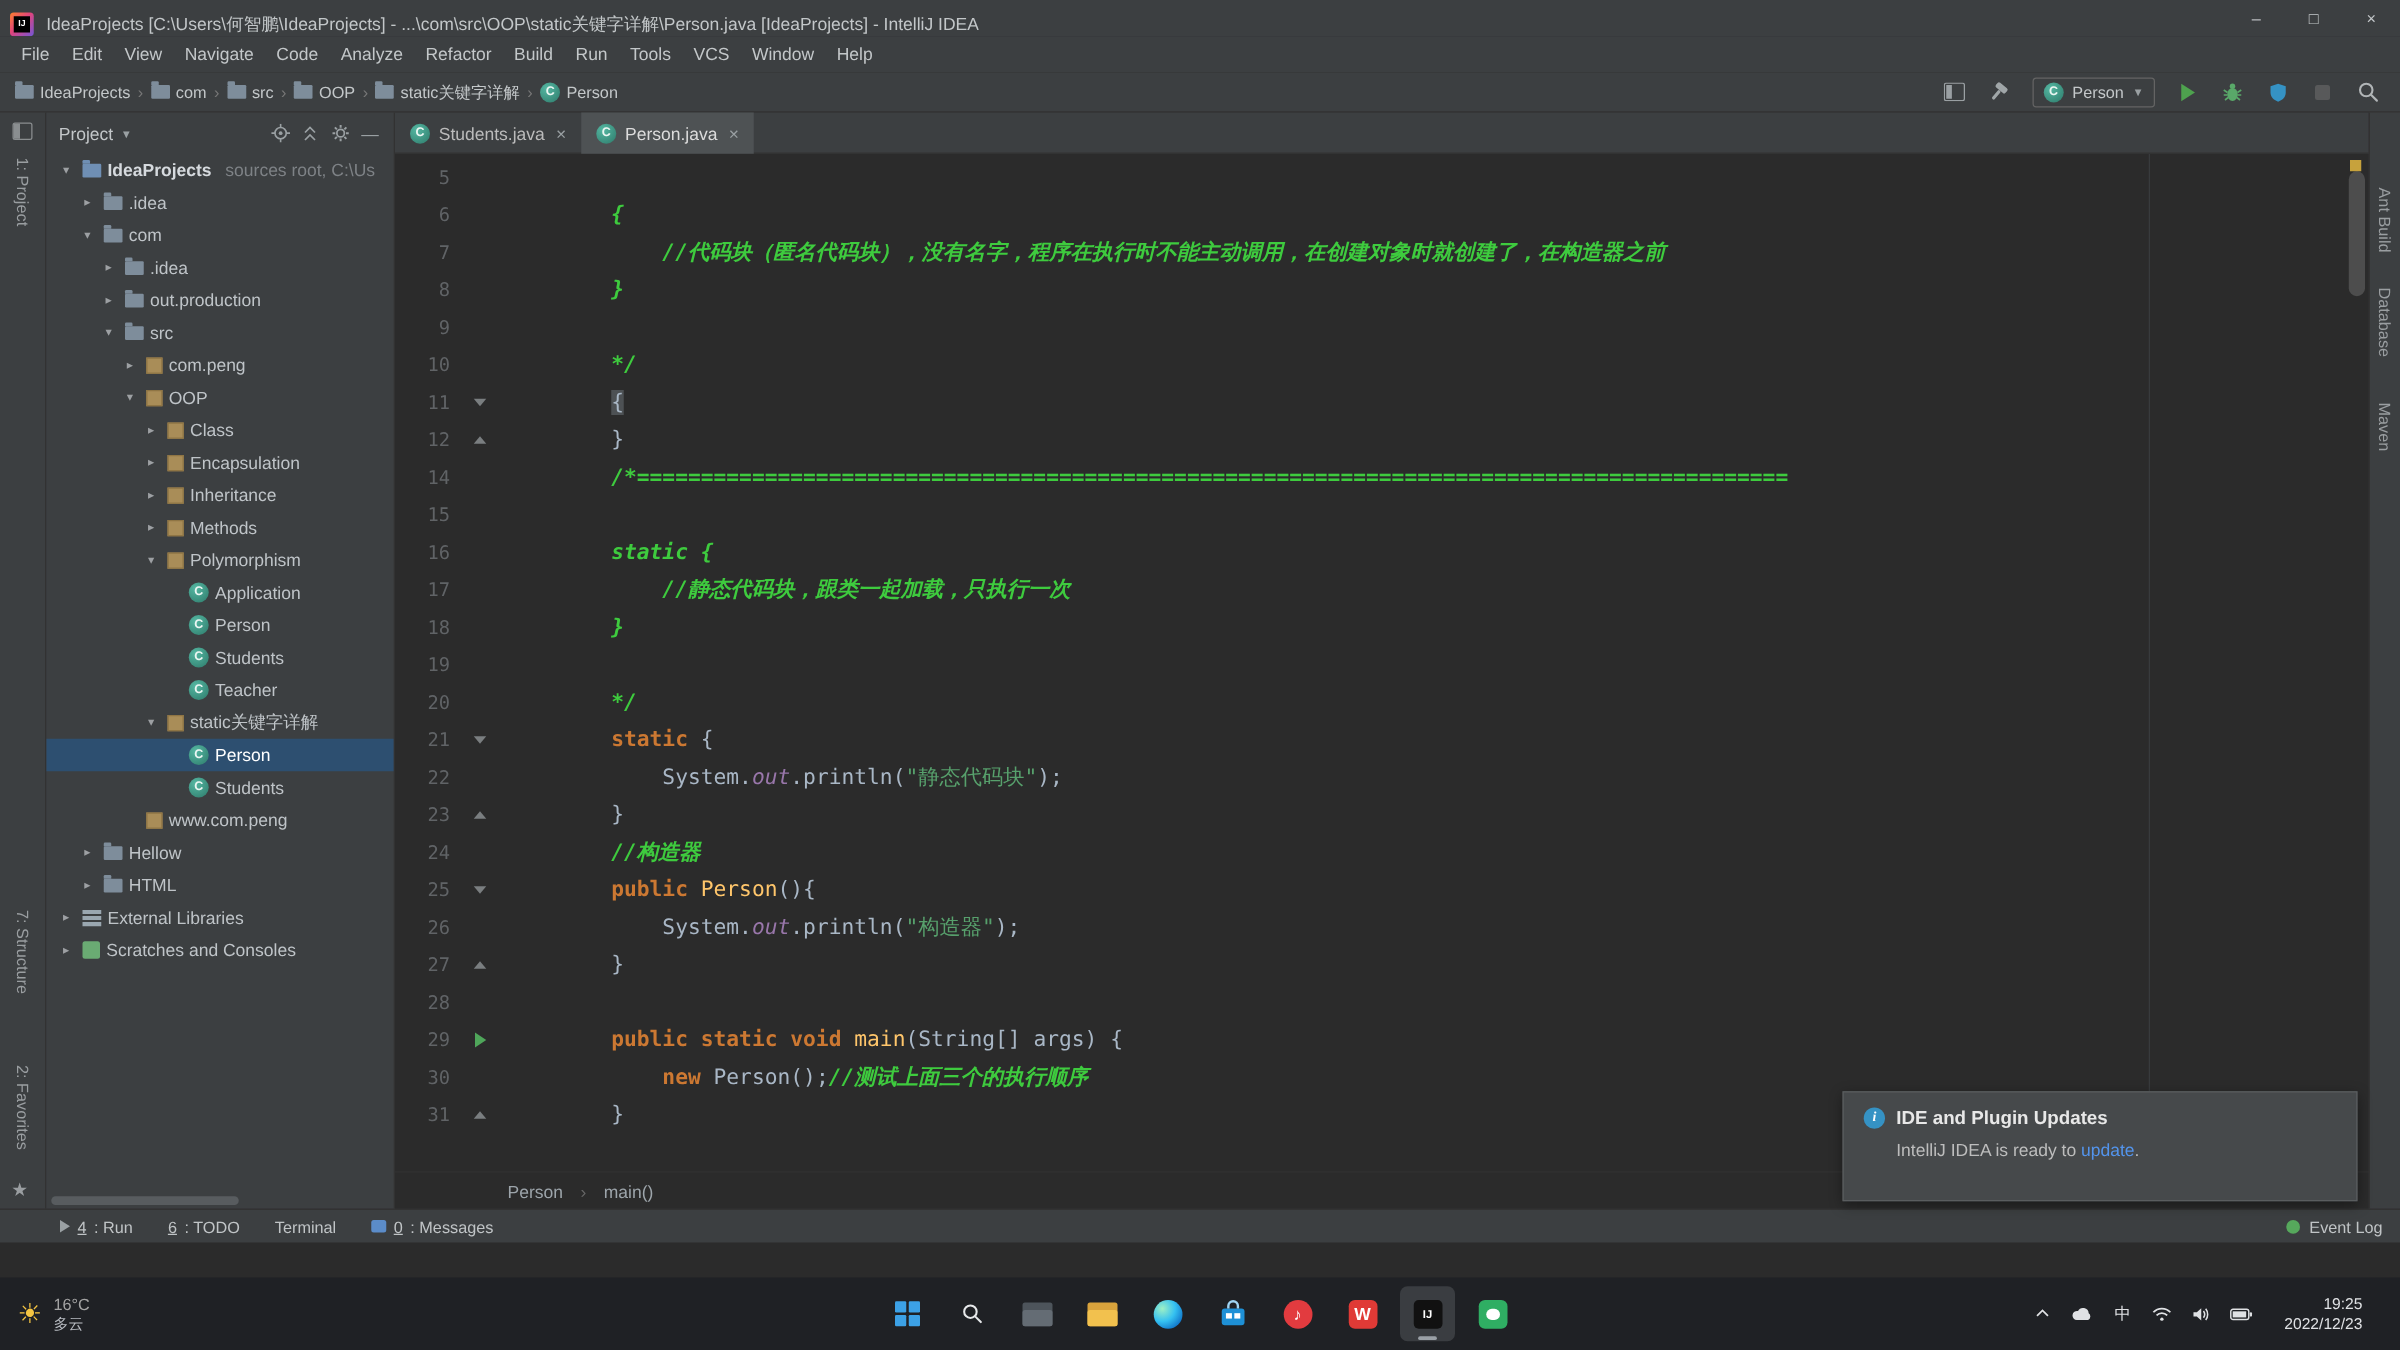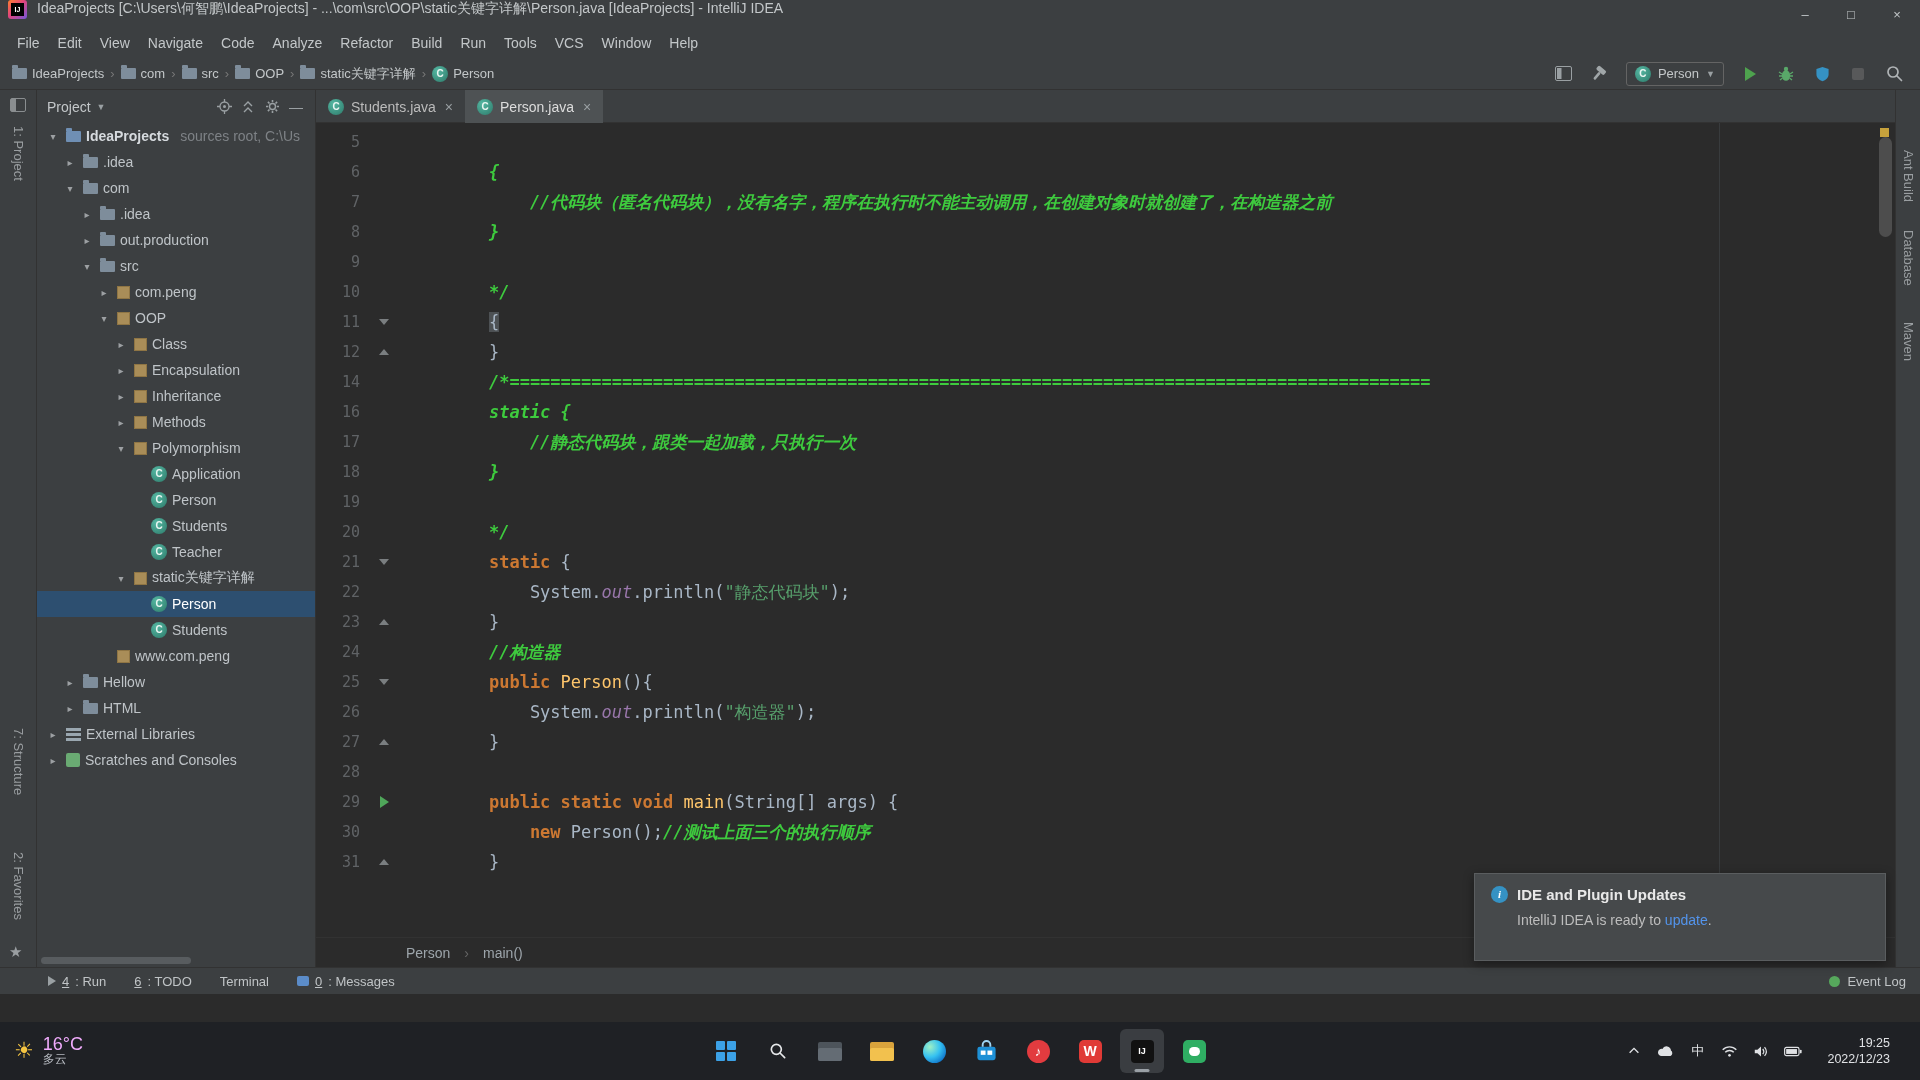--- a/index.html
+++ b/index.html
@@ -1,21 +1,21 @@
 <!DOCTYPE html>
 <html><head>
 <meta charset="utf-8">
 <style>
   *{box-sizing:border-box;margin:0;padding:0}
   html,body{width:1920px;height:1080px;overflow:hidden;background:#2b2b2b}
   body{font-family:"Liberation Sans","DejaVu Sans",sans-serif;color:#bbbbbb;font-size:14px}
   .app{position:relative;width:1920px;height:1080px}
 
   
-  .titlebar{position:absolute;left:0;top:0;right:0;height:29px;background:#3c3f41;display:flex;align-items:flex-start;padding-left:8px}
+  .titlebar{position:absolute;left:0;top:0;right:0;height:29px;background:#3c3f41;display:flex;align-items:flex-end;padding-left:8px}
   .idea-logo{width:19px;height:19px;border-radius:3px;background:linear-gradient(135deg,#fe7f2d 0%,#e0447c 45%,#7256d8 100%);position:relative;flex:none}
   .idea-logo::after{content:"IJ";position:absolute;inset:3px;background:#000;color:#fff;font:bold 7px/13px "Liberation Sans",sans-serif;text-align:center}
   .title-text{margin-left:10px;color:#c3c7c9;white-space:nowrap;overflow:hidden}
   .win-controls{margin-left:auto;display:flex;height:100%}
   .win-btn{width:46px;height:100%;display:flex;align-items:center;justify-content:center;color:#c3c7c9;font-size:13px}
 
   .menubar{position:absolute;left:0;top:29px;right:0;height:29px;background:#3c3f41;display:flex;align-items:center;padding-left:8px}
   .menu-item{padding:0 9px;line-height:29px;color:#c3c7c9}
 
   .navbar{position:absolute;left:0;top:58px;right:0;height:32px;background:#3c3f41;border-bottom:1px solid #323232;display:flex;align-items:center;padding-left:12px}
@@ -115,21 +115,21 @@
   .sb-corner::after{content:"";position:absolute;left:0;bottom:0;width:7px;height:5px;background:#8a8e90}
   .sb-right{margin-left:auto;display:flex;align-items:center;gap:18px;padding-right:16px}
   .lock-icon{width:10px;height:8px;border:1px solid #b0b3b5;border-radius:1px;position:relative;margin-top:3px}
   .lock-icon::before{content:"";position:absolute;left:1px;top:-5px;width:6px;height:5px;border:1px solid #b0b3b5;border-bottom:none;border-radius:4px 4px 0 0}
   .hector-icon{width:13px;height:13px;border-radius:50%;background:#8a8e90}
 
   
   .taskbar{position:absolute;left:0;top:1022px;right:0;height:58px;background:#1f2125;color:#e6e8ea}
   .tb-weather{position:absolute;left:14px;top:0;height:58px;display:flex;align-items:center;gap:9px}
   .sun{color:#f5c542;font-size:22px}
-  .tb-weather .t1{color:#f0abfc;font-size:18px;line-height:16px}
+  .tb-weather .t1{color:#a3a3a3;font-size:13px;line-height:16px}
   .tb-weather .t2{color:#b6bac0;font-size:12px;line-height:15px}
   .tb-apps{position:absolute;left:50%;top:0;transform:translateX(-50%);height:58px;display:flex;align-items:center;gap:8px}
   .tb-cell{width:44px;height:44px;border-radius:6px;display:flex;align-items:center;justify-content:center;position:relative}
   .tb-cell.active{background:#3a3d41}
   .tb-cell .indicator{position:absolute;bottom:1px;left:50%;transform:translateX(-50%);width:15px;height:3px;border-radius:2px;background:#9aa0a6}
   .tb{display:flex;align-items:center;justify-content:center}
   .tb-start{display:grid;grid-template-columns:9px 9px;grid-gap:2px}
   .tb-start i{width:9px;height:9px;background:#3ca1e6;border-radius:1px}
   .tb-folder-dark,.tb-explorer{position:relative;width:24px;height:19px}
   .tb-folder-dark .back,.tb-explorer .back{position:absolute;inset:0;border-radius:2px}
@@ -484,20 +484,25 @@
                 <i class="tri tri-up"></i>
               </span>
               <span class="ct"><span class="seg-p">    }</span></span>
             </div>
             <div class="code-line">
               <span class="ln">14</span>
               <span class="mark"></span>
               <span class="ct"><span class="seg-c">    /*==========================================================================================</span></span>
             </div>
             <div class="code-line">
+              <span class="ln">15</span>
+              <span class="mark"></span>
+              <span class="ct"></span>
+            </div>
+            <div class="code-line">
               <span class="ln">16</span>
               <span class="mark"></span>
               <span class="ct"><span class="seg-c">    static {</span></span>
             </div>
             <div class="code-line">
               <span class="ln">17</span>
               <span class="mark"></span>
               <span class="ct"><span class="seg-c">        //静态代码块，跟类一起加载，只执行一次</span></span>
             </div>
             <div class="code-line">

